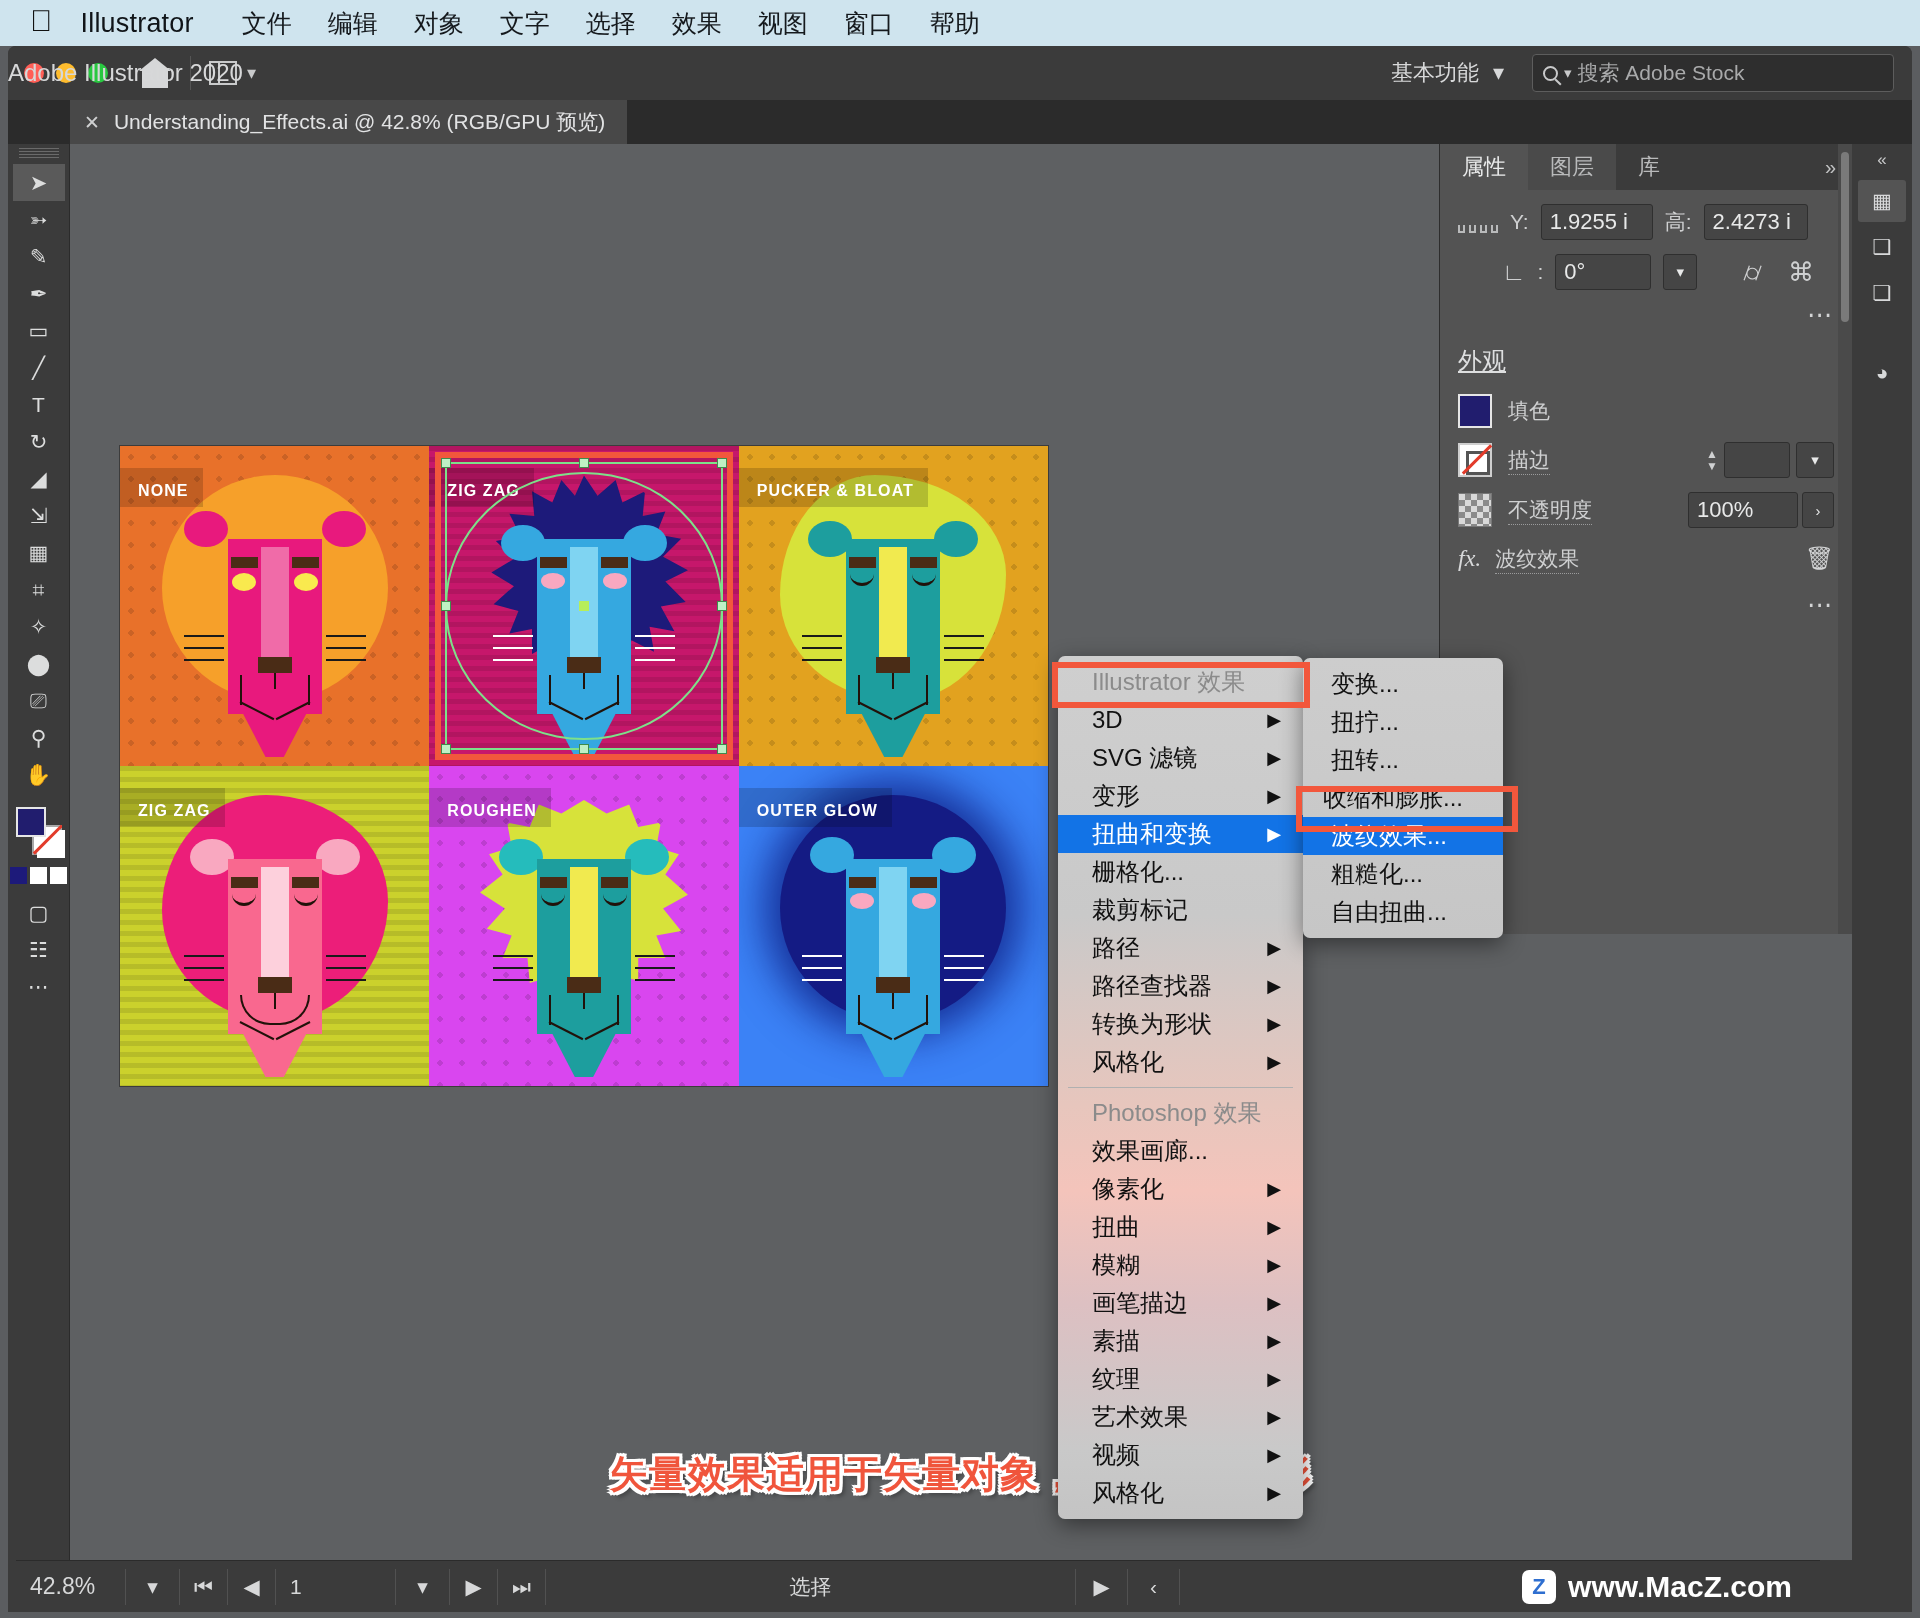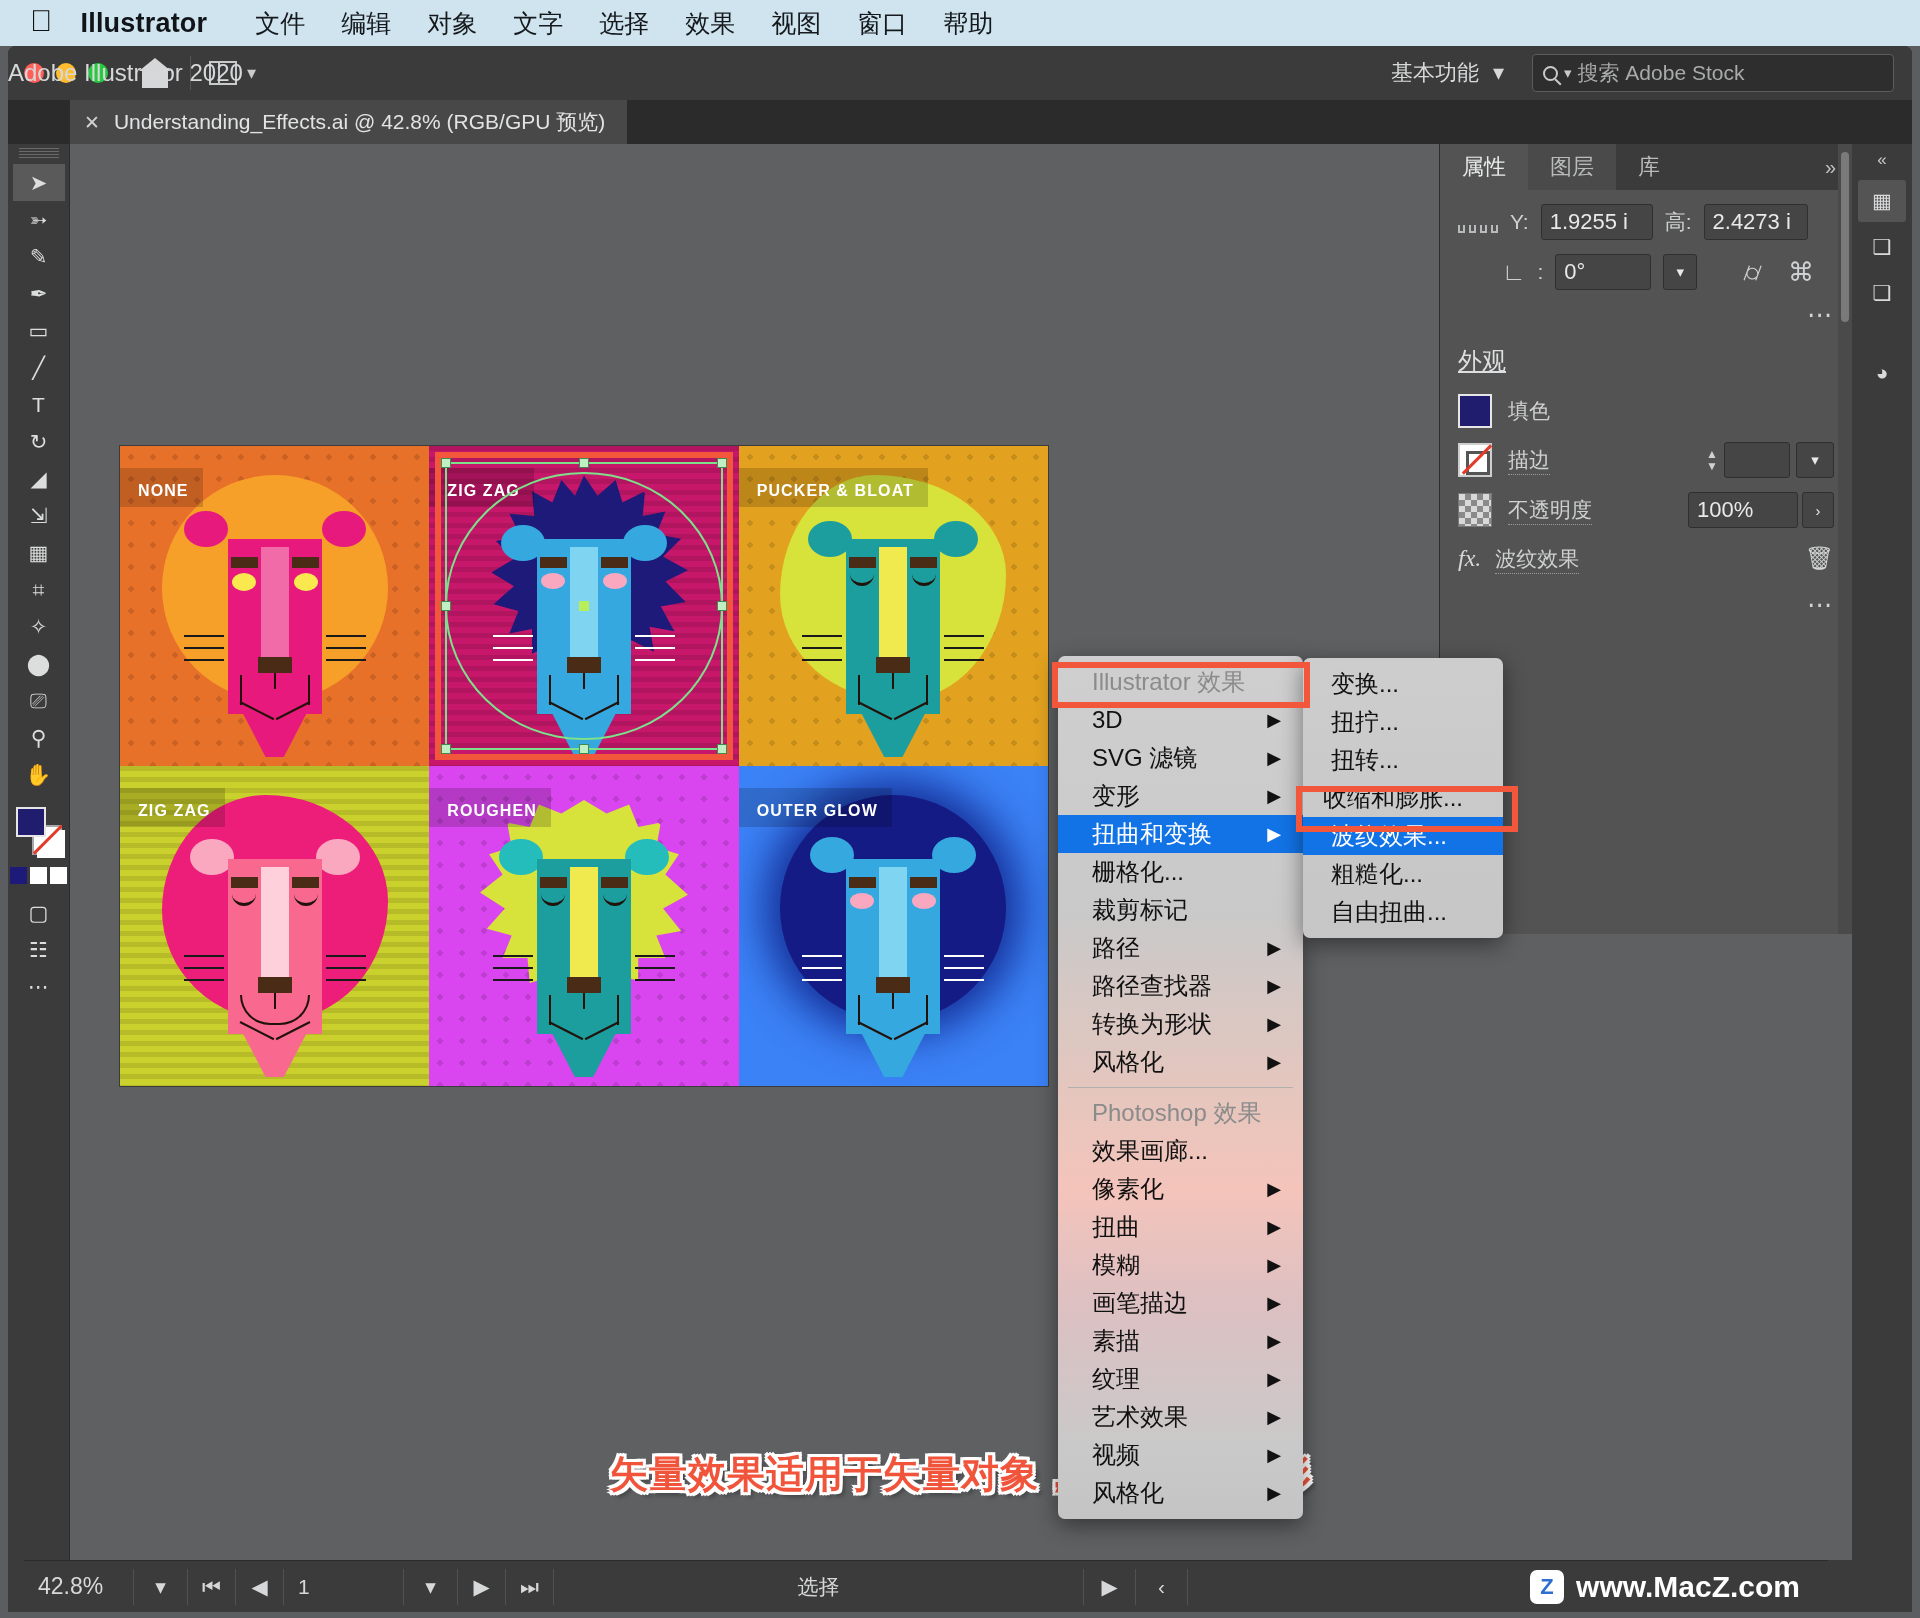--- a/index.html
+++ b/index.html
@@ -10,21 +10,21 @@
   }
   #app { position: relative; width: 1920px; height: 1618px; }
 
   
   .macbar {
     position: absolute; left: 0; top: 0; width: 1920px; height: 46px;
     background: #cfe4ee; display: flex; align-items: center;
     padding-left: 30px; gap: 0;
   }
   .apple-glyph { font-size: 30px; line-height: 1; color: #111; margin-right: 28px; position: relative; top: -2px;}
-  .macbar .appname { font-size: 27px; font-weight: bold; color: #101418; margin-right: 30px; letter-spacing: .2px;}
+  .macbar .appname { font-size: 27px; font-weight: normal; color: #101418; margin-right: 30px; letter-spacing: .2px;}
   .macbar .mi { font-size: 25px; color: #15191d; padding: 0 18px; white-space: nowrap; }
 
   
   .appwin {
     position: absolute; left: 8px; top: 46px; width: 1904px; height: 1566px;
     background: #3b3b3b; border-radius: 8px 8px 0 0; overflow: hidden;
   }
 
   
   .titlebar {
@@ -210,21 +210,21 @@
   }
   .menu2 { background: linear-gradient(to bottom, #cdcdcd, #c6c6c6); }
   .mrow { height: 38px; display: flex; align-items: center; padding: 0 22px 0 34px; white-space: nowrap; }
   .mrow .arrow { margin-left: auto; font-size: 18px; }
   .mrow.head { color: #8b8b8b; padding-left: 34px; }
   .mrow.sel { background: #1273e6; color: #fff; }
   .mdiv { height: 1px; background: #b0b0b0; margin: 6px 10px; }
 
   
   .status {
-    position: absolute; left: 16px; bottom: 0; width: 1804px; height: 52px;
+    position: absolute; left: 8px; bottom: 0; width: 1804px; height: 52px;
     background: #3b3b3b; display: flex; align-items: center; border-top: 1px solid #2b2b2b;
   }
   .st-cell { height: 36px; display:flex; align-items:center; justify-content:center;
     color:#d7d8d9; font-size: 21px; border-right: 1px solid #515151; padding: 0 12px;}
   .st-zoom { width: 110px; justify-content: flex-start; padding-left: 14px; font-size: 23px;}
   .st-page { width: 120px; justify-content:flex-start; padding-left: 14px;}
   .st-status { width: 530px; justify-content:center; }
   .wm { margin-left: auto; display:flex; align-items:center; gap: 12px; padding-right: 28px; }
   .wm-badge { width: 34px; height: 34px; border-radius: 7px; background: #fff; color:#2f6fd0;
      display:flex; align-items:center; justify-content:center; font-weight:bold; font-size:22px;}

